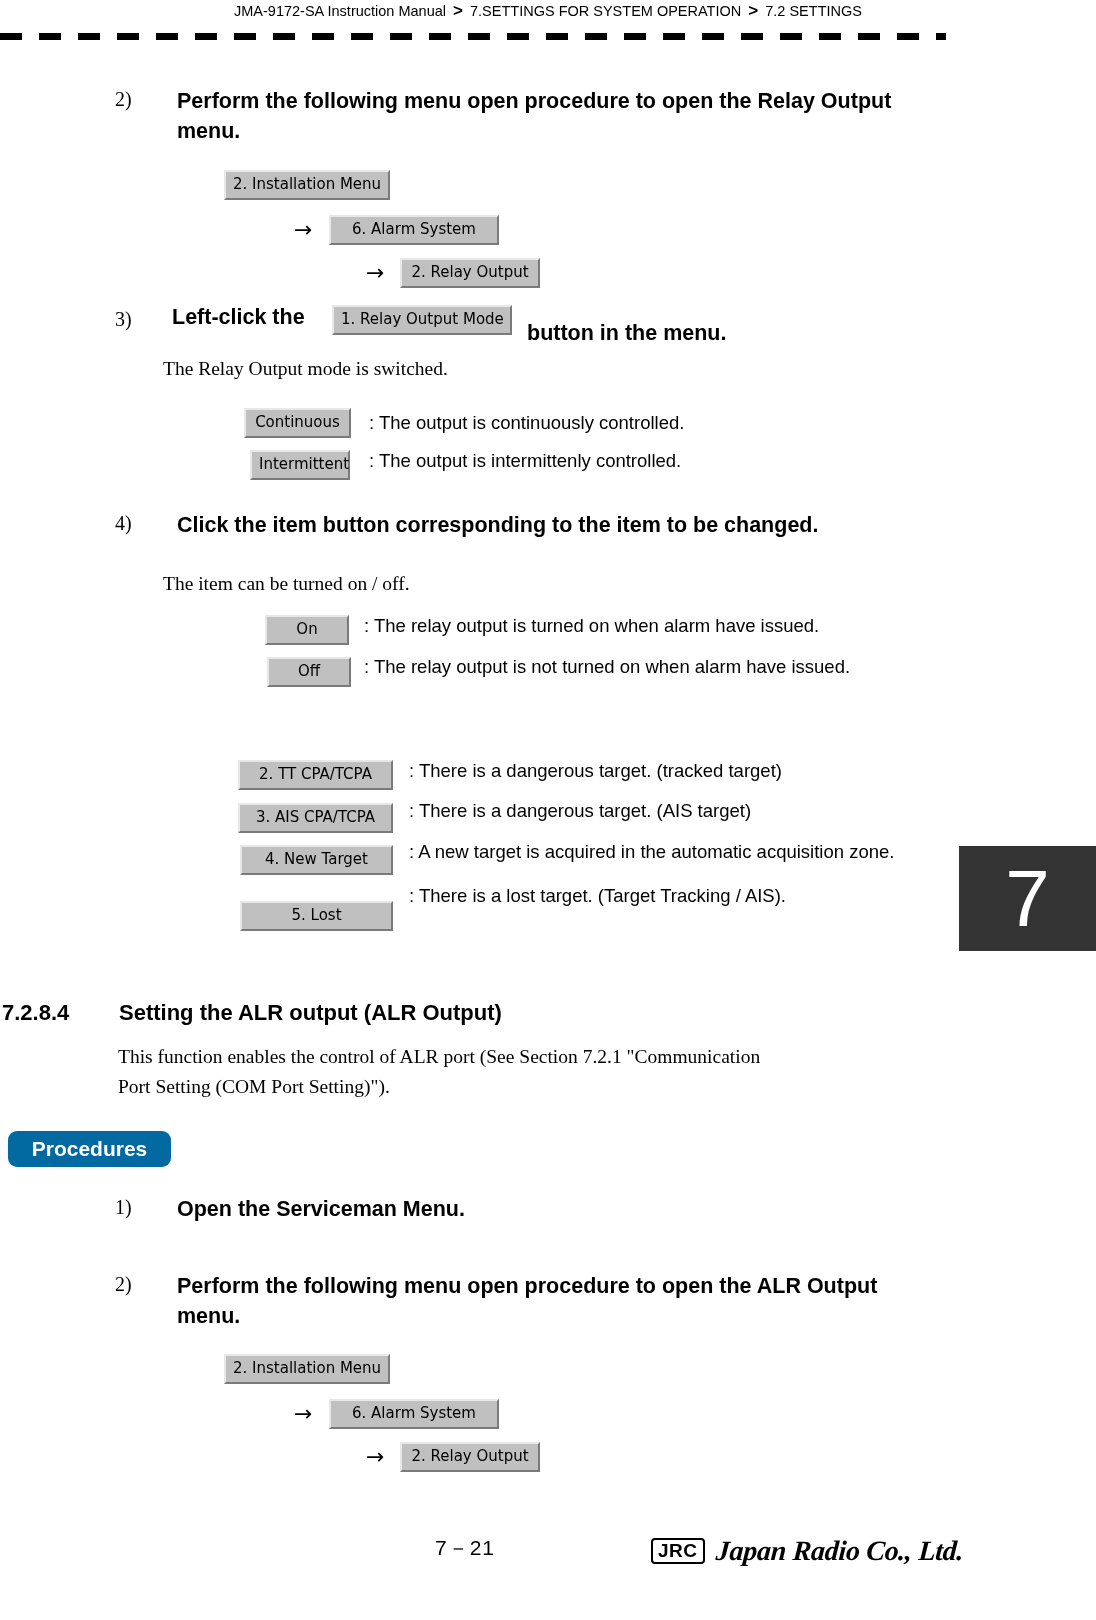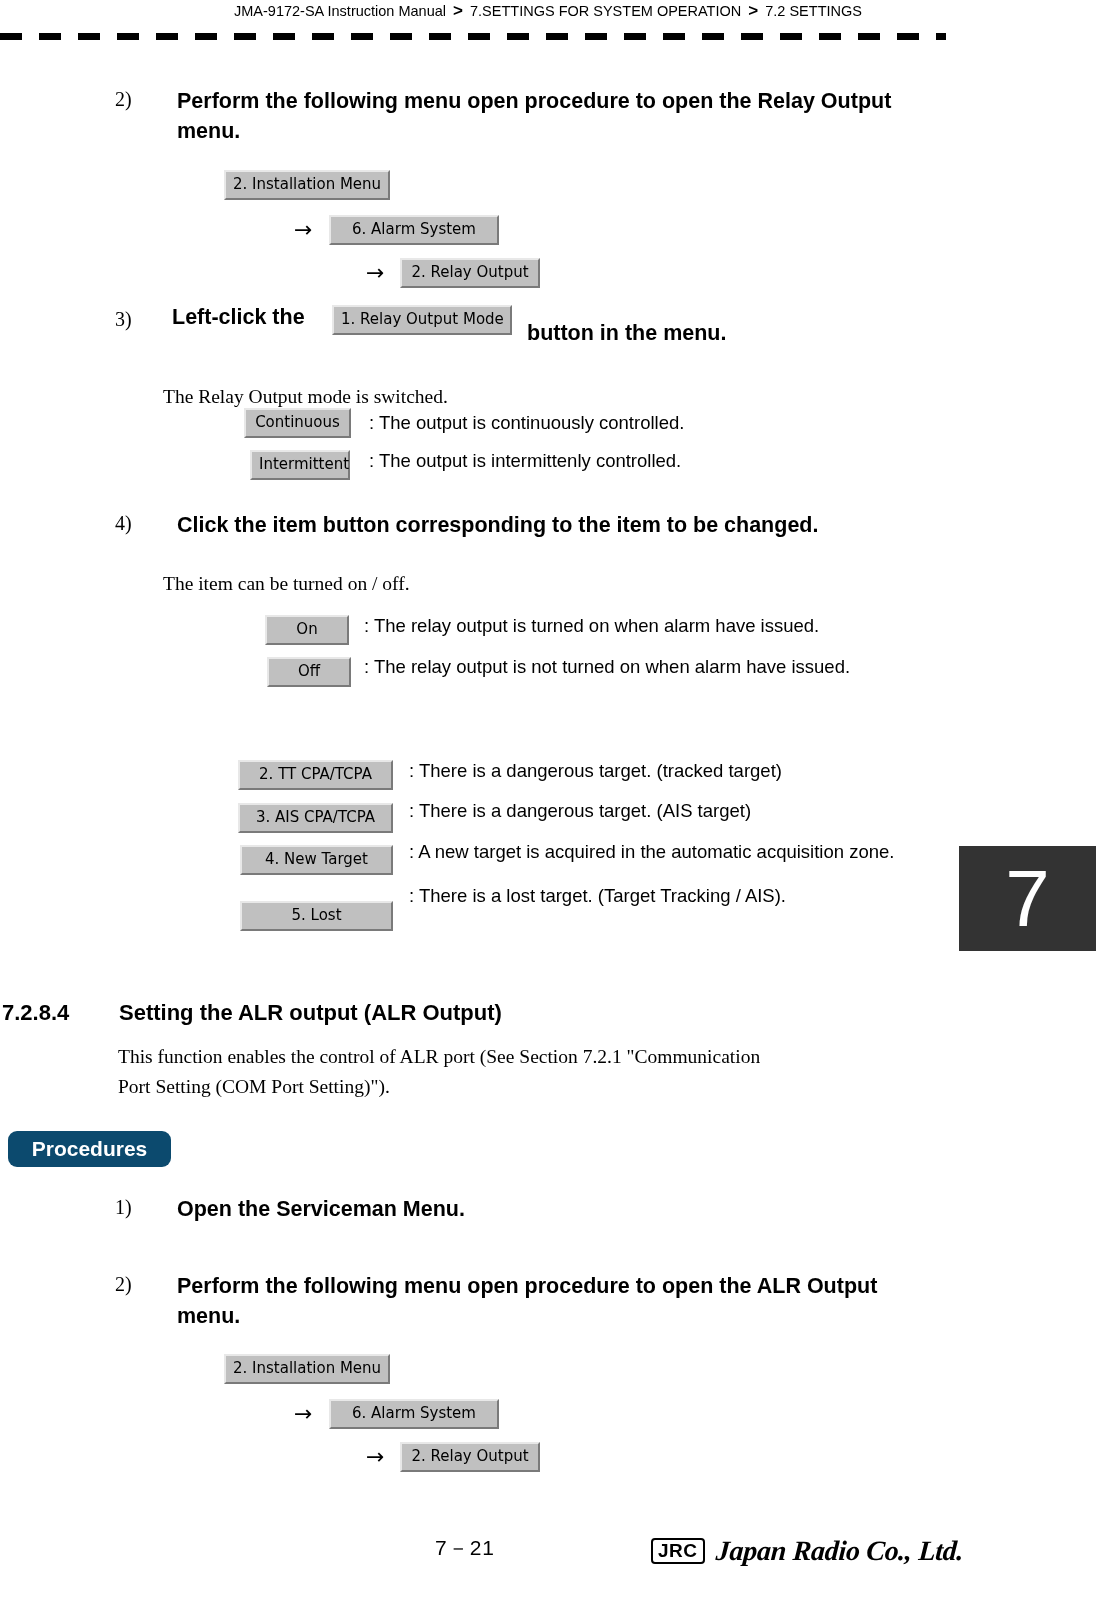--- a/index.html
+++ b/index.html
@@ -143,21 +143,21 @@
   .sec-num { position: absolute; left: 0px; top: 0px; }
   .sec-title { position: absolute; left: 117px; top: 0px; }
 
   
   .proc-badge {
     position: absolute;
     left: 8px;
     top: 1131px;
     width: 163px;
     height: 36px;
-    background: #0c4a6e;
+    background: #0369a1;
     border-radius: 9px;
     color: #ffffff;
     font-family: "Liberation Sans", sans-serif;
     font-weight: bold;
     font-size: 21px;
     line-height: 36px;
     text-align: center;
   }
 
   
@@ -228,21 +228,21 @@
 <div class="chain-arrow" style="left:366px; top:259px;">→</div>
 <div class="gui-btn abs" style="left:400px; top:258px; width:140px;">2. Relay Output</div>
 
 <div class="step" style="left:115px; top:308px; width:820px;">
   <span class="step-num">3)</span>
 </div>
 <div style="position:absolute; left:172px; top:305px; font-family:'Liberation Sans',sans-serif; font-size:21.5px; font-weight:bold; white-space:nowrap;">Left-click the</div>
 <div class="gui-btn abs" style="left:332px; top:305px; width:180px;">1. Relay Output Mode</div>
 <div style="position:absolute; left:527px; top:305px; font-family:'Liberation Sans',sans-serif; font-size:21.5px; font-weight:bold; white-space:nowrap;margin-top:16px;">button in the menu.</div>
 
-<div class="para" style="left:163px; top:355px;margin-top:28px;">The Relay Output mode is switched.</div>
+<div class="para" style="left:163px; top:355px;">The Relay Output mode is switched.</div>
 
 <div class="gui-btn abs" style="left:244px; top:408px; width:107px;">Continuous</div>
 <div class="desc" style="left:369px; top:410px;">: The output is continuously controlled.</div>
 
 <div class="gui-btn abs" style="left:250px; top:450px; width:100px;">Intermittent</div>
 <div class="desc" style="left:369px; top:448px;">: The output is intermittenly controlled.</div>
 
 <div class="step" style="left:115px; top:512px; width:820px;">
   <span class="step-num">4)</span>
   <span class="step-text">Click the item button corresponding to the item to be changed.</span>

